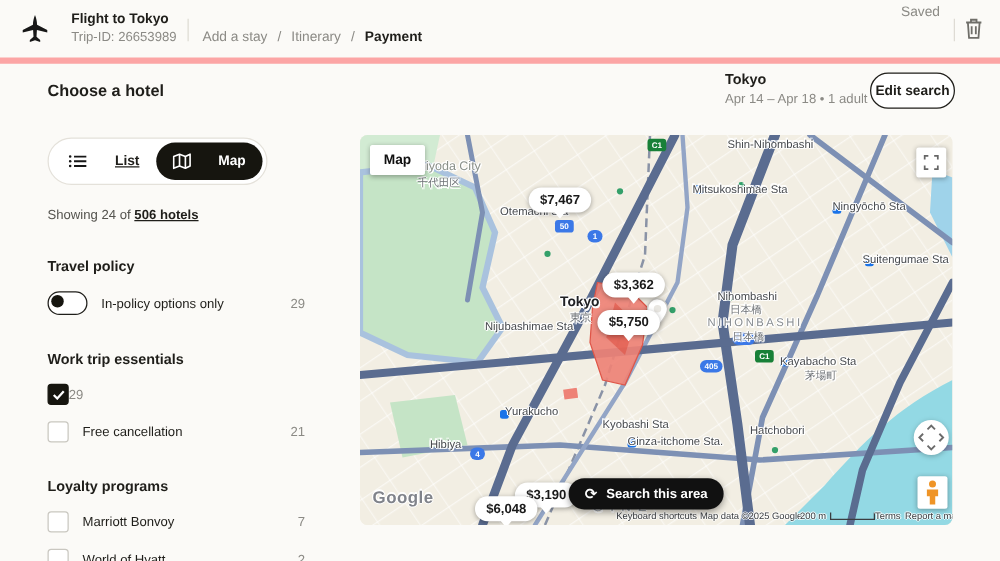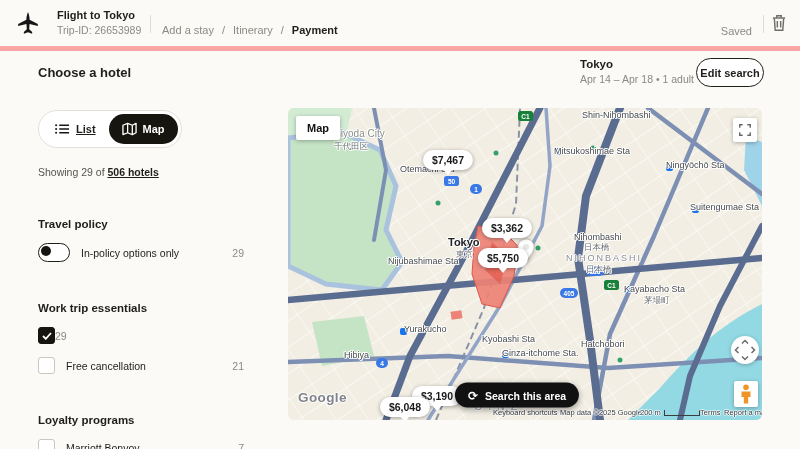--- a/index.html
+++ b/index.html
@@ -12,38 +12,38 @@
   
   .topbar{position:absolute;left:0;top:0;width:800px;height:46px;border-bottom:5px solid #fca5a5;background:#fbfaf7;}
   .logo{position:absolute;left:16px;top:11px;width:24px;height:24px;cursor:pointer;}
   .trip-title{position:absolute;left:57px;top:9px;font-size:11px;font-weight:700;}
   .trip-id{position:absolute;left:57px;top:24px;font-size:10.5px;color:#8b8a85;}
   .vdiv{position:absolute;width:1px;height:18px;background:#dedbd4;}
   .crumbs{position:absolute;left:162px;top:24px;font-size:11px;color:#8b8a85;display:flex;gap:8px;align-items:center;}
   .crumb{cursor:pointer;}
   .crumb.current{color:#1f1e1a;font-weight:700;}
   .crumb-sep{color:#8b8a85;}
-  .saved{position:absolute;right:48px;top:25px;font-size:11px;color:#8b8a85;margin-left:36px;}
+  .saved{position:absolute;right:48px;top:4px;font-size:11px;color:#8b8a85;margin-left:36px;}
   .trash{position:absolute;right:12px;top:13px;width:18px;height:20px;cursor:pointer;}
   
   .page-title{position:absolute;left:38px;top:65px;font-size:13px;font-weight:700;}
   .dest{position:absolute;left:580px;top:58px;font-size:11.5px;font-weight:700;}
   .dates{position:absolute;left:580px;top:73px;font-size:10.5px;color:#8b8a85;}
   .edit-btn{position:absolute;left:696px;top:58px;width:66px;height:27px;border:1px solid #1f1e1a;border-radius:16px;
     background:#fff;font-size:11px;font-weight:700;display:flex;align-items:center;justify-content:center;cursor:pointer;}
   
   .sidebar{position:absolute;left:38px;top:110px;width:206px;}
   .vtoggle{display:inline-flex;align-items:center;border:1px solid #e4e1da;background:#fff;border-radius:20px;padding:3px;height:30px;}
-  .vt-btn{display:flex;align-items:center;gap:6px;font-size:11px;font-weight:700;padding:0 13px;height:30px;border-radius:16px;cursor:pointer;}
+  .vt-btn{display:flex;align-items:center;gap:22px;font-size:11px;font-weight:700;padding:0 13px;height:30px;border-radius:16px;cursor:pointer;}
   .vt-btn.list .vt-label{text-decoration:underline;}
   .vt-btn.active{background:#16150f;color:#fff;}
   .results{margin-top:18px;font-size:10.5px;color:#55544f;}
   .results a{color:#1f1e1a;font-weight:600;text-decoration:underline;cursor:pointer;}
   .sect-title{font-size:11.5px;font-weight:600;color:#1f1e1a;}
-  .mt-lg{margin-top:40px;}
+  .mt-lg{margin-top:30px;}
   .frow{display:flex;align-items:center;margin-top:13px;cursor:pointer;}
   .flabel{font-size:10.5px;margin-left:11px;flex:1;}
   .fcount{font-size:10.5px;color:#8b8a85;}
   .cb{width:15px;height:15px;border:1.5px solid #c9c7c0;border-radius:3px;background:#fff;flex:0 0 auto;display:flex;align-items:center;justify-content:center;}
   .cb.checked{background:#16150f;border-color:#16150f;}
   .switch{width:30px;height:17px;border:1.5px solid #1f1e1a;border-radius:10px;background:#fff;position:relative;flex:0 0 auto;}
   .switch .knob{position:absolute;left:2px;top:2px;width:10px;height:10px;border-radius:50%;background:#16150f;}
   
   .map-wrap{position:absolute;left:288px;top:108px;width:474px;height:312px;border-radius:6px;overflow:hidden;background:#f2eee3;}
   .map-svg{position:absolute;left:0;top:0;}
@@ -135,21 +135,21 @@
           <path d="M1,3 L6,1 L11,3 L15,1 V11 L11,13 L6,11 L1,13 Z"></path>
             <path d="M6,1 V11"></path>
             <path d="M11,3 V13"></path>
         </g>
       </svg>
       <span class="vt-label">Map</span>
     </div>
   </div>
 
   <div class="results">
-    <span>Showing 29 of </span><a>506 hotels</a>
+    <span>Showing 24 of </span><a>506 hotels</a>
   </div>
 
   <div class="sect-title mt-lg">Travel policy</div>
   <div class="frow">
     <span class="switch">
         <span class="knob"></span>
       </span>
     <span class="flabel">In-policy options only</span>
     <span class="fcount">29</span>
   </div>
@@ -288,21 +288,21 @@
   <div class="mlabel" style="left:286px;top:124px;">Nihombashi</div>
   <div class="mlabel cjk" style="left:296px;top:134px;">日本橋</div>
   <div class="mlabel caps" style="left:278px;top:145px;">NIHONBASHI</div>
   <div class="mlabel cjk" style="left:298px;top:156px;">日本橋</div>
   <div class="mlabel" style="left:336px;top:176px;">Kayabacho Sta</div>
   <div class="mlabel cjk" style="left:356px;top:187px;">茅場町</div>
   <div class="mlabel" style="left:194px;top:210px;margin-top:16px;">Kyobashi Sta</div>
   <div class="mlabel" style="left:116px;top:216px;">Yurakucho</div>
   <div class="mlabel" style="left:56px;top:242px;">Hibiya</div>
   <div class="mlabel" style="left:214px;top:240px;">Ginza-itchome Sta.</div>
-  <div class="mlabel" style="left:293px;top:231px;">Hatchobori</div>
+  <div class="mlabel" style="left:312px;top:231px;">Hatchobori</div>
   <div class="mlabel ginza" style="left:186px;top:292px;">GINZ</div>
 
   <div class="pm" style="left:160px;top:52px;">$7,467</div>
   <div class="pm" style="left:219px;top:120px;">$3,362</div>
   <div class="pm" style="left:215px;top:150px;">$5,750</div>
   <div class="pm" style="left:149px;top:288px;">$3,190</div>
   <div class="pm" style="left:117px;top:299px;">$6,048</div>
 
   <svg class="map-pin" style="left:229px;top:130px;" width="18" height="24" viewBox="0 0 18 24">
     <path d="M9,1 C13.4,1 17,4.6 17,9 C17,14.5 9,23 9,23 C9,23 1,14.5 1,9 C1,4.6 4.6,1 9,1 Z" fill="#fff" stroke="#c9c7c2" stroke-width="1"></path>

